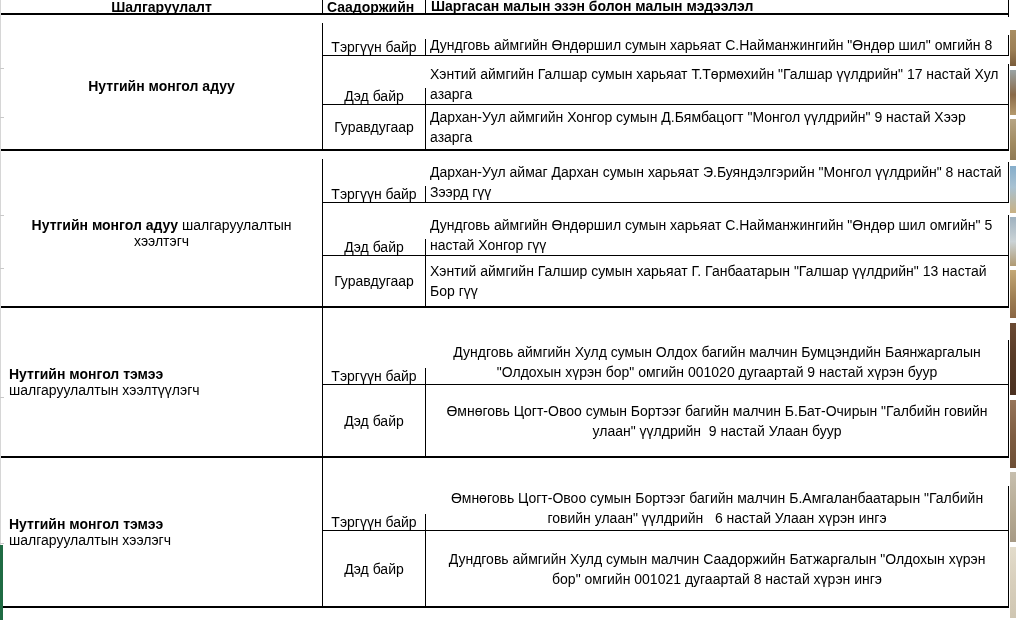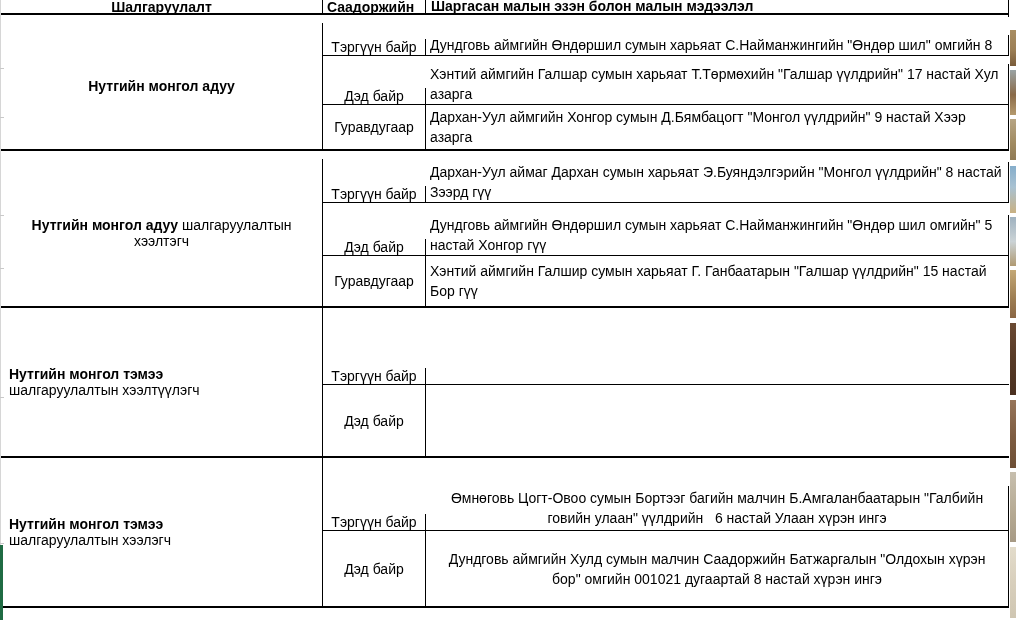--- a/index.html
+++ b/index.html
@@ -80,35 +80,37 @@
         <div class="row sep" style="height:52px;">
           <div class="rank vr">Тэргүүн байр</div>
           <div class="info left vr">Дархан-Уул аймаг Дархан сумын харьяат Э.Буяндэлгэрийн "Монгол үүлдрийн" 8 настай Зээрд гүү</div>
         </div>
         <div class="row sep" style="height:53px;">
           <div class="rank vr">Дэд байр</div>
           <div class="info left vr">Дундговь аймгийн Өндөршил сумын харьяат С.Найманжингийн "Өндөр шил омгийн" 5 настай Хонгор гүү</div>
         </div>
         <div class="row" style="height:50px;">
           <div class="rank vr">Гуравдугаар</div>
-          <div class="info left vr">Хэнтий аймгийн Галшир сумын харьяат Г. Ганбаатарын "Галшар үүлдрийн" 15 настай Бор гүү</div>
+          <div class="info left vr">Хэнтий аймгийн Галшир сумын харьяат Г. Ганбаатарын "Галшар үүлдрийн" 13 настай Бор гүү</div>
         </div>
       </div>
     </div>
 
     <div class="grp" style="height:150px;">
       <div class="gcell left vr">
         <span><span class="bold">Нутгийн монгол тэмээ</span><span> шалгаруулалтын хээлтүүлэгч</span></span>
       </div>
       <div class="rows">
         <div class="row sep" style="height:77px;">
           <div class="rank vr">Тэргүүн байр</div>
+          <div class="info center vr">Дундговь аймгийн Хулд сумын Олдох багийн малчин Бумцэндийн Баянжаргалын "Олдохын хүрэн бор" омгийн 001020 дугаартай 9 настай хүрэн буур</div>
         </div>
         <div class="row" style="height:71px;">
           <div class="rank vr">Дэд байр</div>
+          <div class="info center vr">Өмнөговь Цогт-Овоо сумын Бортээг багийн малчин Б.Бат-Очирын "Галбийн говийн улаан" үүлдрийн  9 настай Улаан буур</div>
         </div>
       </div>
     </div>
 
     <div class="grp" style="height:150px;">
       <div class="gcell left vr">
         <span><span class="bold">Нутгийн монгол тэмээ</span><span> шалгаруулалтын хээлэгч</span></span>
       </div>
       <div class="rows">
         <div class="row sep" style="height:73px;">

